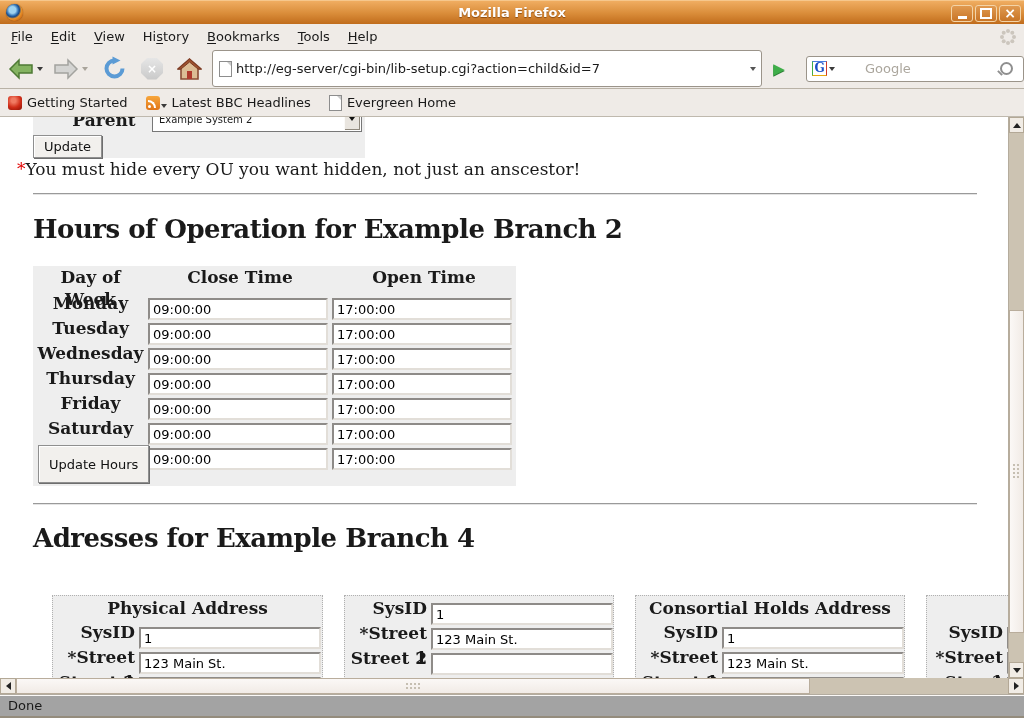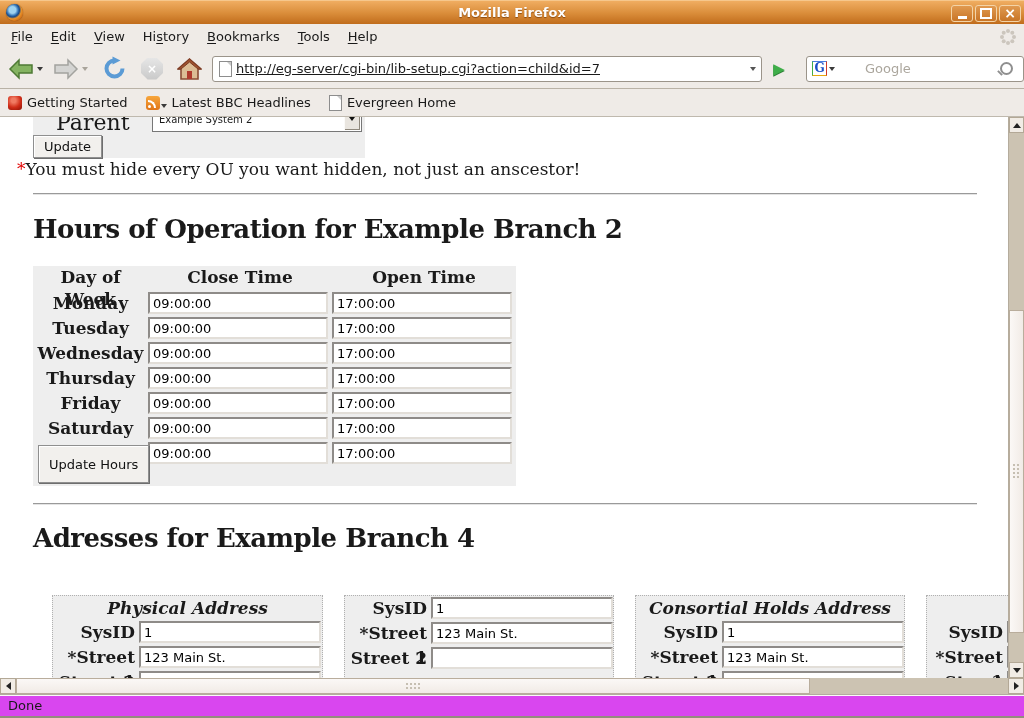--- a/index.html
+++ b/index.html
@@ -36,22 +36,22 @@
   
   .navbar { position:absolute; left:0; top:49px; width:1024px; height:40px; background:#efebe7;
     border-bottom:1px solid #b9b2a6; box-sizing:border-box; display:flex; align-items:center; }
   .tb-btn { display:flex; align-items:center; justify-content:center; }
   .caret { width:0; height:0; border-left:3.5px solid transparent; border-right:3.5px solid transparent;
     border-top:4px solid #3a3a3a; margin-left:3px; }
   .caret.dim { border-top-color:#a9a49b; }
   .stop-octagon { width:22px; height:22px; background:linear-gradient(#e6e6e6,#c9c9c9);
     clip-path:polygon(30% 0,70% 0,100% 30%,100% 70%,70% 100%,30% 100%,0 70%,0 30%);
     display:flex; align-items:center; justify-content:center; color:#fff; font-weight:bold; font-size:12px; }
-  .urlbar { position:relative; width:552px; height:26px; background:#fff; border:1px solid #9b948a;
-    border-radius:3px; box-sizing:border-box; display:flex; align-items:center; margin-left:10px;text-decoration:underline; }
+  .urlbar { position:relative; width:552px; height:37px; background:#fff; border:1px solid #9b948a;
+    border-radius:3px; box-sizing:border-box; display:flex; align-items:center; margin-left:10px; }
   .url-input { flex:1; border:none; outline:none; font:13px "DejaVu Sans","Liberation Sans",sans-serif;
     color:#1a1a1a; background:transparent; padding-left:4px; }
   .page-ico { width:11px; height:14px; background:#fff; border:1px solid #8d8d8d; position:relative; margin-left:6px; flex:none; }
   .page-ico::after { content:""; position:absolute; right:0; top:0; width:0; height:0;
     border-left:4px solid transparent; border-top:4px solid #c9c9c9; }
   .url-drop { width:16px; align-self:stretch; display:flex; align-items:center; justify-content:center; }
   .go-btn { width:26px; height:26px; margin-left:4px; display:flex; align-items:center; justify-content:center;
     color:#3fae49; font-size:15px; text-shadow:0 1px 0 #2a7a33; }
   .searchbox { position:relative; width:218px; height:26px; background:#fff; border:1px solid #9b948a;
     border-radius:3px; box-sizing:border-box; display:flex; align-items:center; margin-left:14px; }
@@ -78,22 +78,22 @@
   .rss-ico::before { content:""; position:absolute; left:2px; bottom:2px; width:3px; height:3px;
     border-radius:50%; background:#fff; }
   .rss-ico::after { content:""; position:absolute; left:2px; bottom:2px; width:6px; height:6px;
     border-top:2px solid #fff; border-right:2px solid #fff; border-top-right-radius:100%; }
 
   
   .viewport { position:absolute; left:0; top:117px; width:1008px; height:561px; background:#fff; overflow:hidden; }
   .serif { font-family:"DejaVu Serif","Liberation Serif",serif; }
 
   .form-bg { position:absolute; left:33px; top:-20px; width:332px; height:61px; background:#eee; }
-  .parent-label { position:absolute; left:56px; top:-7px; width:96px; text-align:left;
-    font-weight:normal; font-size:22px; }
+  .parent-label { position:absolute; left:56px; top:-7px; width:96px; text-align:center;
+    font-weight:bold; font-size:17px; }
   .ou-select { position:absolute; left:152px; top:-11px; width:210px; height:26px; background:#fff;
     border:1px solid #777; border-top-color:#555; box-sizing:border-box; display:flex; align-items:center; }
   .ou-select .val { padding-left:6px; font-size:10px; }
   .select-arrow { position:absolute; right:1px; top:1px; bottom:1px; width:16px; background:#e9e5df;
     box-shadow:inset 1px 1px 0 #fbfaf8, inset -1px -1px 0 #8f887c;
     display:flex; align-items:center; justify-content:center; }
   .tri-down-s { width:0; height:0; border-left:3.5px solid transparent; border-right:3.5px solid transparent;
     border-top:4.5px solid #111; }
   .btn3d { background:#f2f0ed; border:1px solid #8f8f8f; box-shadow:inset 1px 1px 0 #ffffff, 1px 1px 0 #6e6e6e;
     font:13px "DejaVu Sans","Liberation Sans",sans-serif; color:#111; padding:2px 10px; }
@@ -103,31 +103,31 @@
   .rule { position:absolute; left:33px; width:944px; height:1px; background:#9a9a9a; border-bottom:1px solid #e4e4e4; }
   .rule1 { top:76px; } .rule2 { top:386px; }
   .pg-h1 { position:absolute; left:33px; font-weight:bold; font-size:26px; letter-spacing:-0.5px; white-space:nowrap; }
   .h1-hours { top:97px; } .h1-addr { top:406px; }
 
   
   .hours-table { position:absolute; left:33px; top:149px; width:483px; height:220px; background:#eee; }
   .hours-grid { display:grid; grid-template-columns:115px 184px 184px; grid-auto-rows:25px; }
   .hours-grid .hdr { height:22px; line-height:22px; text-align:center; font-weight:bold; font-size:17px; }
   .day-cell { line-height:25px; text-align:center; font-weight:bold; font-size:17px; }
-  .pg-input { box-sizing:border-box; width:180px; height:22px; margin-top:1px;
+  .pg-input { box-sizing:border-box; width:180px; height:22px; margin-top:7px;
     border:2px inset #e2ded8; background:#fff; font:13px "DejaVu Sans","Liberation Sans",sans-serif;
     padding:1px 3px; color:#000; }
   .hours-btn { position:absolute; left:5px; bottom:3px; height:38px; box-sizing:border-box; }
 
   
   .addr-table { position:absolute; top:478px; height:112px; background:#eee; border:1px dotted #b0b0b0;
     box-sizing:border-box; }
   .addr-t1 { left:52px; width:271px; } .addr-t2 { left:344px; width:270px; }
   .addr-t3 { left:635px; width:270px; } .addr-t4 { left:926px; width:270px; }
-  .addr-title { height:24px; line-height:24px; text-align:center; font-weight:bold; font-size:17px;font-style:italic; }
+  .addr-title { height:24px; line-height:24px; text-align:center; font-weight:bold; font-size:17px; }
   .addr-row { display:flex; height:25px; }
   .addr-row .rl { width:86px; text-align:right; padding-right:4px; font-weight:bold; font-size:17px;
     line-height:24px; box-sizing:border-box; flex:none; }
   .addr-t4 .rl { width:80px; }
   .addr-row .pg-input { width:182px; }
 
   
   .vscroll { position:absolute; left:1008px; top:117px; width:16px; height:561px; background:#ccc3b2;
     border-left:1px solid #b5ac9d; box-sizing:border-box; }
   .hscroll { position:absolute; left:0; top:678px; width:1024px; height:16px; background:#ccc3b2; }
@@ -146,21 +146,21 @@
     display:flex; align-items:center; justify-content:center; }
   .h-thumb { position:absolute; left:16px; top:0; width:794px; height:16px;
     background:linear-gradient(#fbf8f6,#f1ebe6); border:1px solid #b9ad9c; box-sizing:border-box;
     display:flex; align-items:center; justify-content:center; }
   .grip-v { width:9px; height:17px; background-image:radial-gradient(circle,#c6bfb2 1px,transparent 1.4px);
     background-size:4px 4px; }
   .grip-h { width:17px; height:9px; background-image:radial-gradient(circle,#c6bfb2 1px,transparent 1.4px);
     background-size:4px 4px; }
 
   
-  .statusbar { position:absolute; left:0; top:694px; width:1024px; height:22px; background:#d946ef;
+  .statusbar { position:absolute; left:0; top:694px; width:1024px; height:22px; background:#a3a3a3;
     border-top:1px solid #b3aca0; box-shadow:inset 0 1px 0 #fbf9f7; box-sizing:border-box;
     display:flex; align-items:center; padding-left:8px; }
   .window-bottom-edge { position:absolute; left:0; top:716px; width:1024px; height:2px; background:#948c7d; }
 
   
   .tb-btn svg { display:block; }
 </style>
 </head>
 <body>
 

